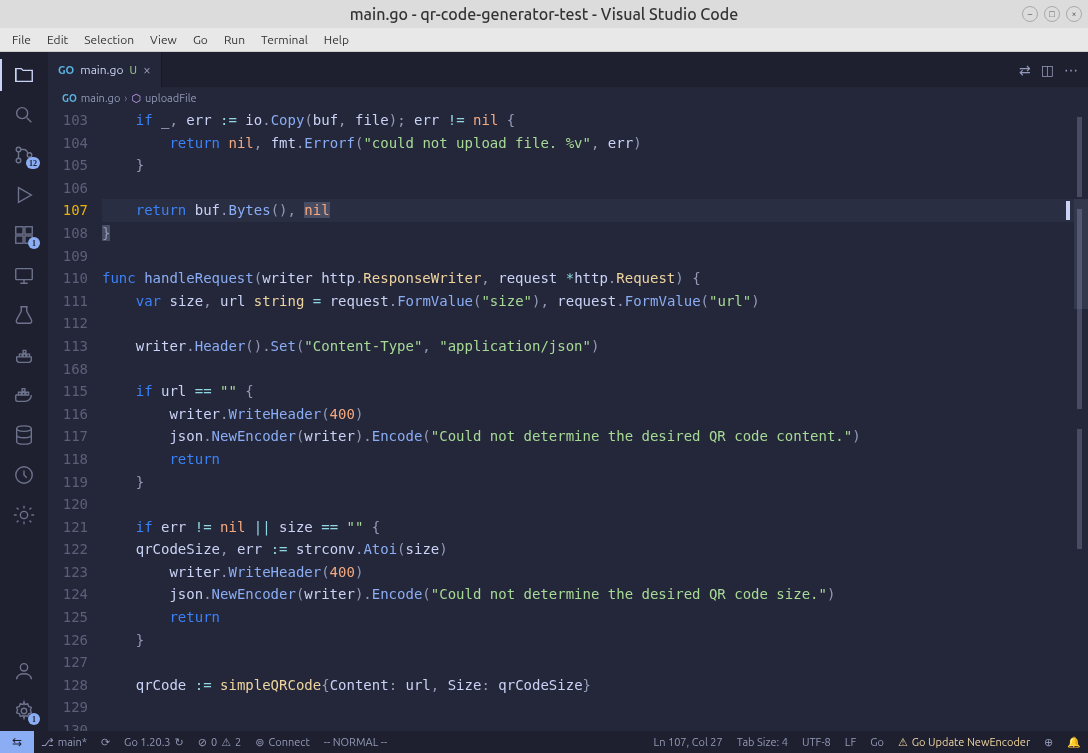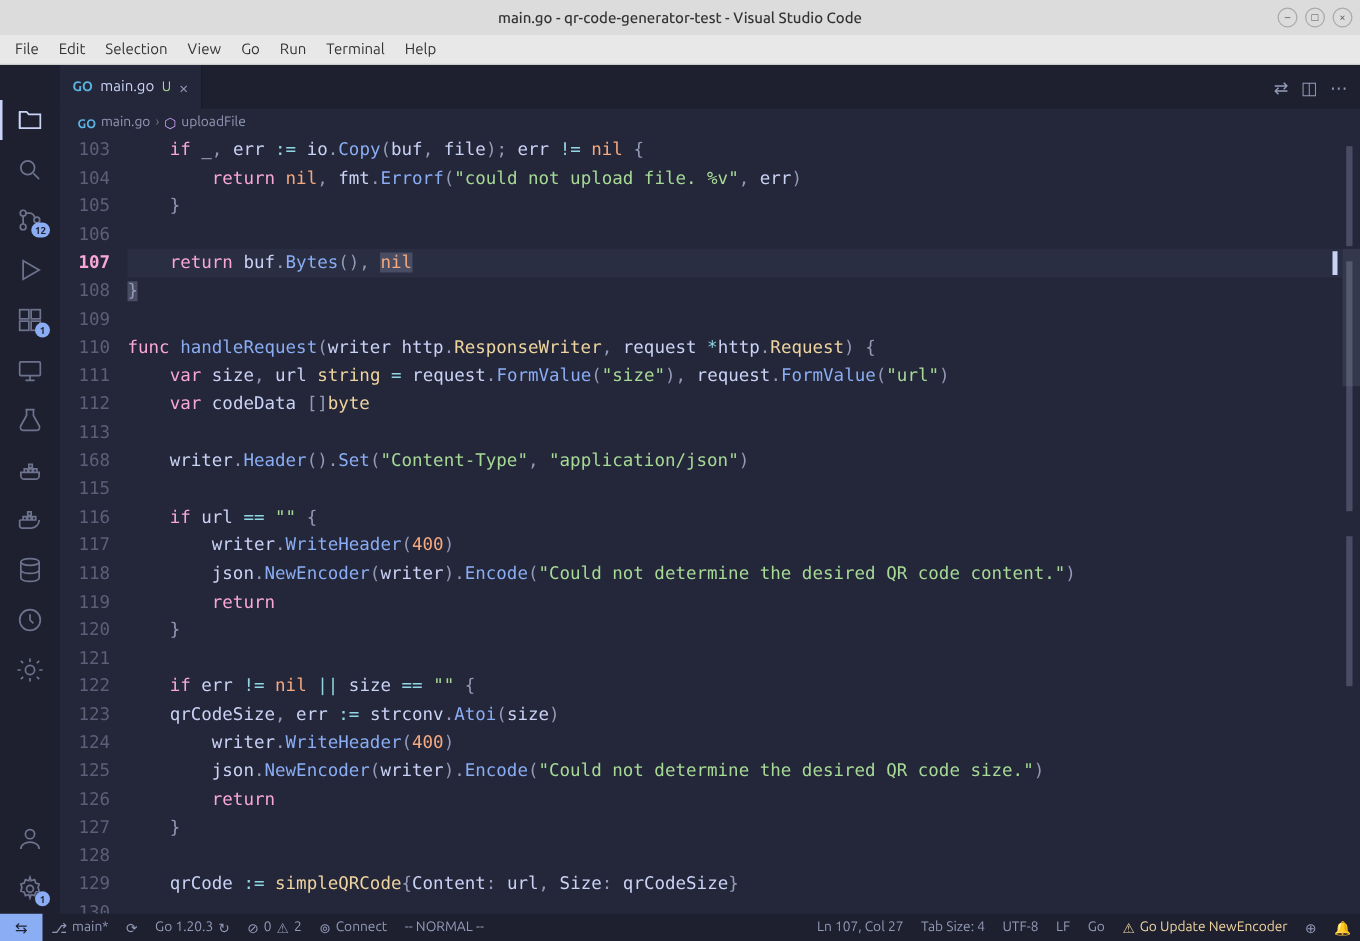--- a/index.html
+++ b/index.html
@@ -1,32 +1,32 @@
 <!DOCTYPE html>
 <html><head>
 <meta charset="utf-8">
 <style>
 * { margin:0; padding:0; box-sizing:border-box; }
 body { font-family:-apple-system,BlinkMacSystemFont,"Segoe UI",Ubuntu,sans-serif; background:#1e2030; color:#cad3f5; width:1088px; height:753px; overflow:hidden; display:flex; flex-direction:column; }
 
 
 .titlebar { height:28px; background:#dcdcdc; display:flex; align-items:center; position:relative; }
-.titlebar-title { flex:1; text-align:center; font-size:12px; color:#333; font-weight:500; }
+.titlebar-title { flex:1; text-align:center; font-size:16px; color:#333; font-weight:500; }
 .titlebar-buttons { position:absolute; right:6px; display:flex; gap:6px; }
 .titlebar-btn { width:16px; height:16px; border-radius:50%; border:1px solid #aaa; display:flex; align-items:center; justify-content:center; font-size:9px; color:#555; cursor:pointer; }
 
 
 .menubar { height:24px; background:#e8e8e8; display:flex; align-items:center; padding:0 4px; border-bottom:1px solid #ccc; }
 .menubar-item { padding:2px 8px; font-size:12px; color:#333; cursor:pointer; }
 
 
 .layout { flex:1; display:flex; overflow:hidden; background:#24273a; }
 
 
-.activitybar { width:48px; background:#1e2030; display:flex; flex-direction:column; align-items:center; padding-top:24px; }
+.activitybar { width:48px; background:#1e2030; display:flex; flex-direction:column; align-items:center; padding-top:3px;font-family:Liberation Serif, serif; }
 .act-item { width:48px; height:40px; display:flex; align-items:center; justify-content:center; color:#6e738d; cursor:pointer; position:relative; }
 .act-item svg { width:22px; height:22px; }
 .act-item.active { color:#cad3f5; }
 .act-item.active::before { content:""; position:absolute; left:0; top:4px; bottom:4px; width:2px; background:#cad3f5; }
 .act-badge { position:absolute; bottom:6px; right:8px; background:#8aadf4; color:#1e2030; font-size:8px; min-width:12px; height:12px; border-radius:6px; display:flex; align-items:center; justify-content:center; padding:0 3px; font-weight:bold; }
 .act-spacer { flex:1; }
 
 
 .editor { flex:1; display:flex; flex-direction:column; background:#24273a; overflow:hidden; }
 
@@ -43,31 +43,31 @@
 
 .breadcrumb { height:22px; display:flex; align-items:center; padding:0 14px; font-size:11px; color:#939ab7; gap:4px; }
 .bc-icon { color:#5bb3e0; font-weight:bold; font-size:10px; }
 .bc-sep { color:#6e738d; }
 .bc-fn { color:#939ab7; }
 
 
 .code-scroll { flex:1; display:flex; overflow:hidden; position:relative; font-family:"SF Mono",Monaco,Menlo,Consolas,monospace; font-size:14px; line-height:22.6px; }
 .gutter { width:54px; text-align:right; padding-right:14px; color:#5b6078; user-select:none; }
 .gutter-line { height:22.6px; }
-.gutter-line.current { color:#f9a8d4;font-weight:bold; }
+.gutter-line.current { color:#eab308; }
 .code { flex:1; position:relative; }
 .line { height:22.6px; white-space:pre; position:relative; }
 .line.current { background:#2a2e42; }
 .line.current::after { content:""; position:absolute; right:4px; top:2px; bottom:2px; width:4px; background:#cad3f5; }
 .minimap-strip { width:14px; background:#24273a; position:relative; }
 .minimap-block { position:absolute; left:3px; width:5px; background:#494d64; }
 .minimap-slider { position:absolute; left:0; right:0; background:rgba(147,154,183,0.15); }
 
 
-.k { color:#f9a8d4; } 
+.k { color:#3b82f6; } 
 .i { color:#cad3f5; } 
 .fn { color:#8aadf4; } 
 .s { color:#a6da95; } 
 .n { color:#f5a97f; } 
 .o { color:#91d7e3; } 
 .p { color:#939ab7; } 
 .t { color:#eed49f; } 
 .sel { background:#494d64; }
 
 
@@ -251,21 +251,20 @@
       <div class="code" id="code">
           <div class="line">    <span class="k">if</span> <span class="i">_</span><span class="p">,</span> <span class="i">err</span> <span class="o">:=</span> <span class="i">io</span><span class="p">.</span><span class="fn">Copy</span><span class="p">(</span><span class="i">buf</span><span class="p">,</span> <span class="i">file</span><span class="p">);</span> <span class="i">err</span> <span class="o">!=</span> <span class="n">nil</span> <span class="p">{</span></div>
           <div class="line">        <span class="k">return</span> <span class="n">nil</span><span class="p">,</span> <span class="i">fmt</span><span class="p">.</span><span class="fn">Errorf</span><span class="p">(</span><span class="s">"could not upload file. %v"</span><span class="p">,</span> <span class="i">err</span><span class="p">)</span></div>
           <div class="line">    <span class="p">}</span></div>
           <div class="line"></div>
           <div class="line current">    <span class="k">return</span> <span class="i">buf</span><span class="p">.</span><span class="fn">Bytes</span><span class="p">(),</span> <span class="sel"><span class="n">nil</span></span></div>
           <div class="line"><span class="p sel">}</span></div>
           <div class="line"></div>
           <div class="line"><span class="k">func</span> <span class="fn">handleRequest</span><span class="p">(</span><span class="i">writer</span> <span class="i">http</span><span class="p">.</span><span class="t">ResponseWriter</span><span class="p">,</span> <span class="i">request</span> <span class="o">*</span><span class="i">http</span><span class="p">.</span><span class="t">Request</span><span class="p">)</span> <span class="p">{</span></div>
           <div class="line">    <span class="k">var</span> <span class="i">size</span><span class="p">,</span> <span class="i">url</span> <span class="t">string</span> <span class="o">=</span> <span class="i">request</span><span class="p">.</span><span class="fn">FormValue</span><span class="p">(</span><span class="s">"size"</span><span class="p">),</span> <span class="i">request</span><span class="p">.</span><span class="fn">FormValue</span><span class="p">(</span><span class="s">"url"</span><span class="p">)</span></div>
-          <div class="line">    <span class="k">var</span> <span class="i">codeData</span> <span class="p">[]</span><span class="t">byte</span></div>
           <div class="line"></div>
           <div class="line">    <span class="i">writer</span><span class="p">.</span><span class="fn">Header</span><span class="p">().</span><span class="fn">Set</span><span class="p">(</span><span class="s">"Content-Type"</span><span class="p">,</span> <span class="s">"application/json"</span><span class="p">)</span></div>
           <div class="line"></div>
           <div class="line">    <span class="k">if</span> <span class="i">url</span> <span class="o">==</span> <span class="s">""</span> <span class="p">{</span></div>
           <div class="line">        <span class="i">writer</span><span class="p">.</span><span class="fn">WriteHeader</span><span class="p">(</span><span class="n">400</span><span class="p">)</span></div>
           <div class="line">        <span class="i">json</span><span class="p">.</span><span class="fn">NewEncoder</span><span class="p">(</span><span class="i">writer</span><span class="p">).</span><span class="fn">Encode</span><span class="p">(</span><span class="s">"Could not determine the desired QR code content."</span><span class="p">)</span></div>
           <div class="line">        <span class="k">return</span></div>
           <div class="line">    <span class="p">}</span></div>
           <div class="line"></div>
           <div class="line">    <span class="k">if</span> <span class="i">err</span> <span class="o">!=</span> <span class="n">nil</span> <span class="o">||</span> <span class="i">size</span> <span class="o">==</span> <span class="s">""</span> <span class="p">{</span></div>

